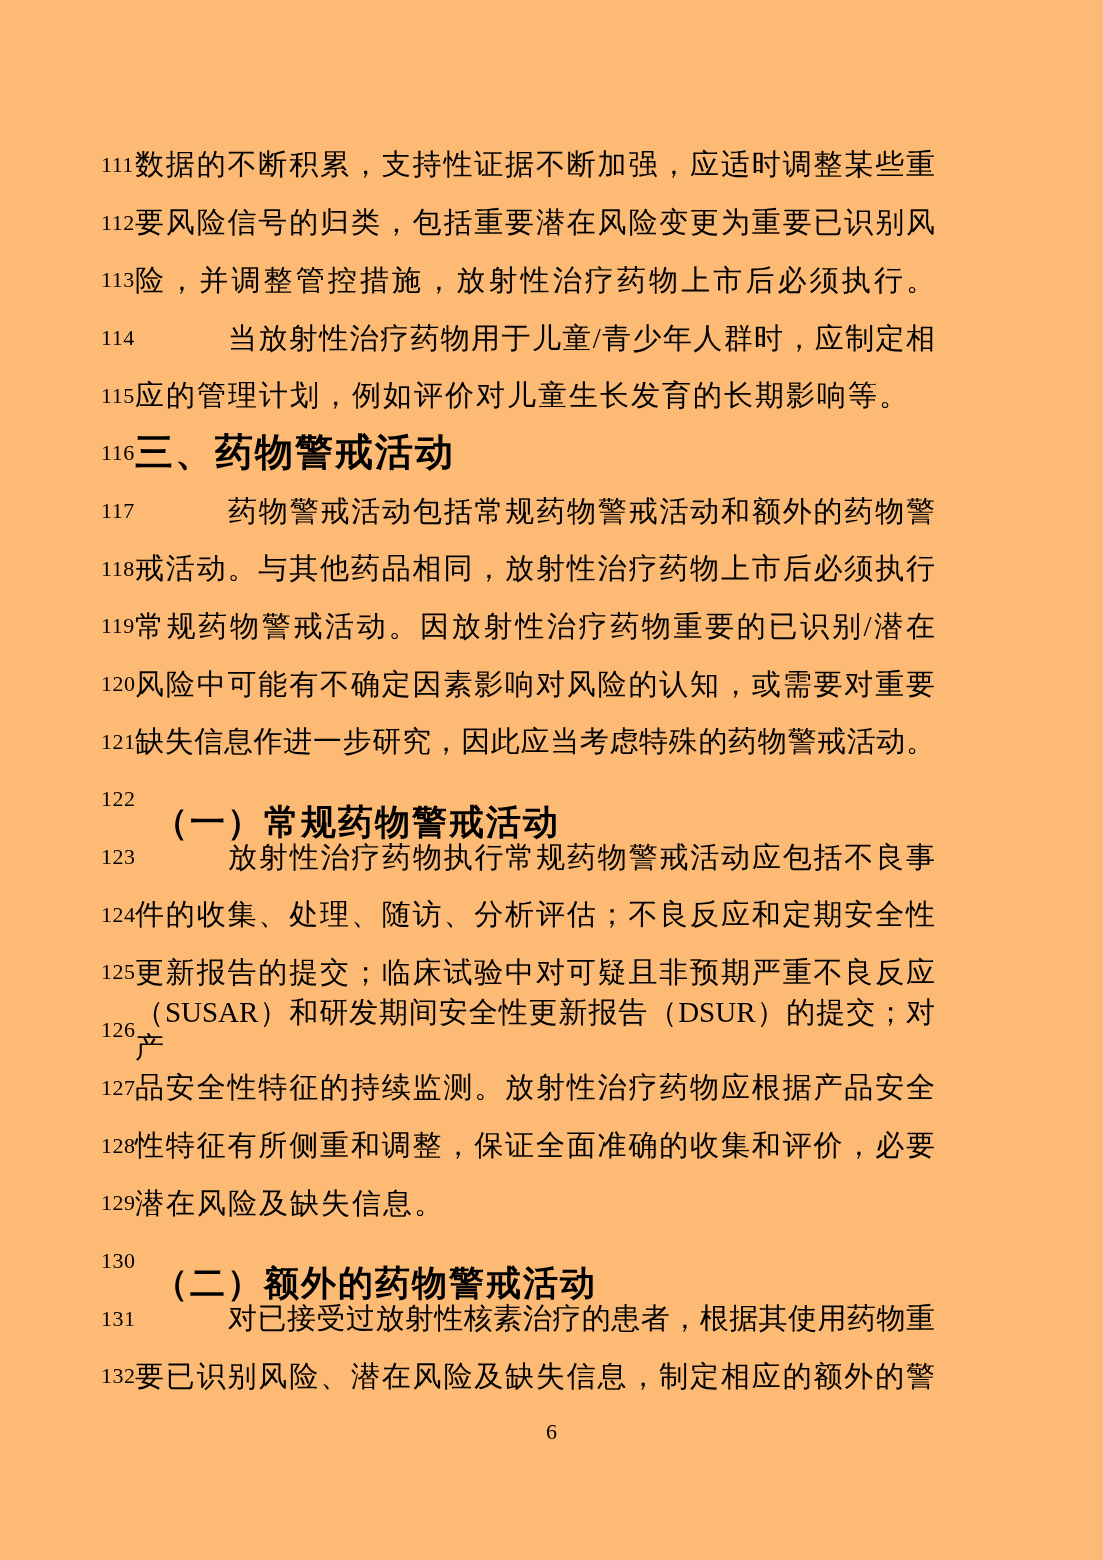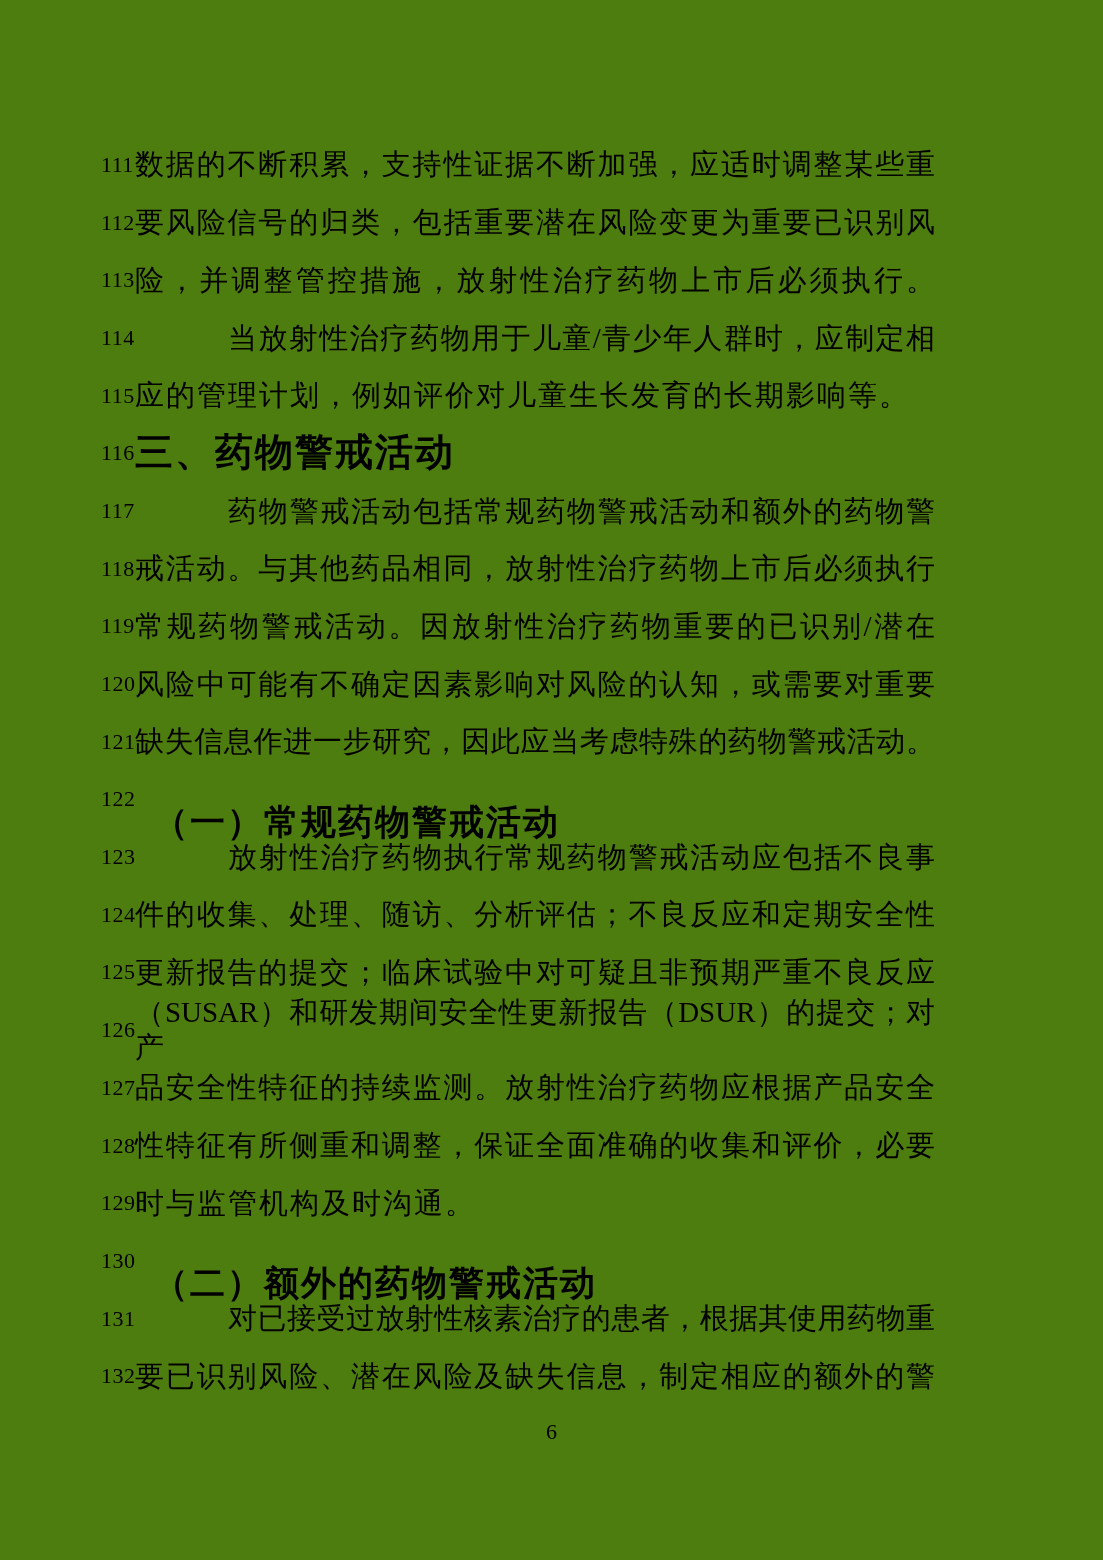--- a/index.html
+++ b/index.html
@@ -10,21 +10,21 @@
     width: 1103px;
     height: 1560px;
     background: #ffffff;
     color: #000000;
     font-family: "Liberation Serif", serif;
   }
   .page {
     position: relative;
     width: 1103px;
     height: 1560px;
-    background: #4d7c0f;
+    background: #fdba74;
     overflow: hidden;
   }
   .content {
     position: absolute;
     top: 136px;
     left: 0;
     width: 1103px;
   }
   .row {
     display: flex;
@@ -178,21 +178,21 @@
       <div class="ltext">品安全性特征的持续监测。放射性治疗药物应根据产品安全</div>
     </div>
 
     <div class="row just">
       <div class="lnum">128</div>
       <div class="ltext">性特征有所侧重和调整，保证全面准确的收集和评价，必要</div>
     </div>
 
     <div class="row">
       <div class="lnum">129</div>
-      <div class="ltext">时与监管机构及时沟通。</div>
+      <div class="ltext">潜在风险及缺失信息。</div>
     </div>
 
     <div class="row h2">
       <div class="lnum">130</div>
       <div class="ltext">（二）额外的药物警戒活动</div>
     </div>
 
     <div class="row just indent">
       <div class="lnum">131</div>
       <div class="ltext">对已接受过放射性核素治疗的患者，根据其使用药物重</div>

